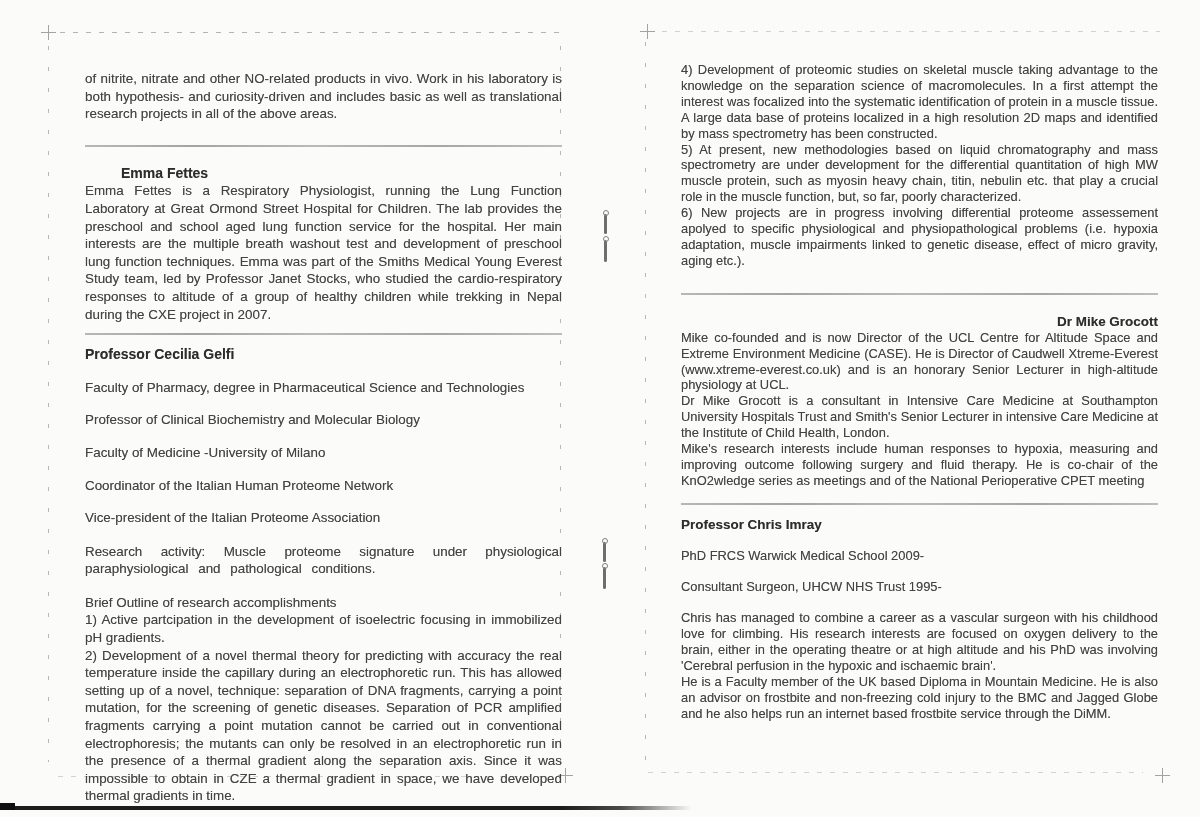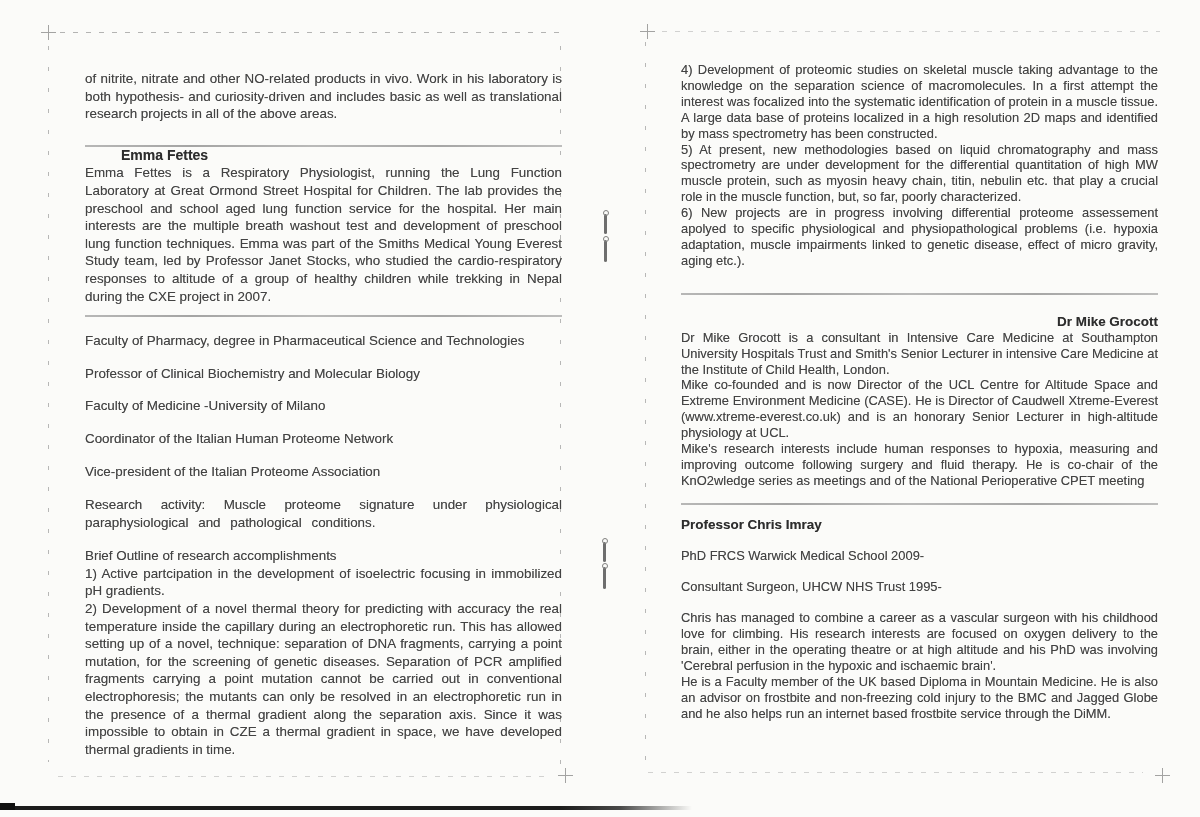--- a/index.html
+++ b/index.html
@@ -56,25 +56,26 @@
 <div class="fold" style="left:603px;top:567px;height:22px;"></div>
 
 <div class="scan-edge"></div>
 <div class="scan-edge-blob"></div>
 
 <div id="left-col" class="page-col">
   <p>of nitrite, nitrate and other NO-related products in vivo. Work in his laboratory is both hypothesis- and curiosity-driven and includes basic as well as translational research projects in all of the above areas.</p>
 
   <div class="rule" style="margin-top:22px;"></div>
 
-  <div class="heading line" style="margin-top:0;padding-left:36px;">Emma Fettes</div>
+  <div class="heading line" style="margin-top:18px;padding-left:36px;">Emma Fettes</div>
   <p>Emma Fettes is a Respiratory Physiologist, running the Lung Function Laboratory at Great Ormond Street Hospital for Children. The lab provides the preschool and school aged lung function service for the hospital.  Her main interests are the multiple breath washout test and development of preschool lung function techniques.  Emma was part of the Smiths Medical Young Everest Study team, led by Professor Janet Stocks, who studied the cardio-respiratory responses to altitude of a group of healthy children while trekking in Nepal during the CXE project in 2007.</p>
 
   <div class="rule" style="margin-top:10px;"></div>
 
+  <div class="heading line" style="margin-top:11px;">Professor Cecilia Gelfi</div>
   <div class="line">Faculty of Pharmacy, degree in Pharmaceutical Science and Technologies</div>
   <div class="line">Professor of Clinical Biochemistry and Molecular Biology</div>
   <div class="line">Faculty of Medicine -University of Milano</div>
   <div class="line">Coordinator of the Italian Human Proteome Network</div>
   <div class="line">Vice-president of the Italian Proteome Association</div>
 
   <p style="margin-top:16px;word-spacing:6px;">Research activity: Muscle proteome signature under physiological paraphysiological and pathological conditions.</p>
 
   <p class="line" style="margin-top:16px;">Brief Outline of research accomplishments</p>
   <p>1) Active partcipation in the development of isoelectric focusing in immobilized pH gradients.</p>
@@ -82,22 +83,22 @@
 </div>
 
 <div id="right-col" class="page-col">
   <p>4) Development of proteomic studies on skeletal muscle taking advantage to the knowledge on the separation science of macromolecules. In a first attempt the interest was focalized into the systematic identification of protein in a muscle tissue. A large data base of proteins localized in a high resolution 2D maps and identified by mass spectrometry has been constructed.</p>
   <p>5) At present, new methodologies based on liquid chromatography and mass spectrometry are under development for the differential quantitation of high MW muscle protein, such as myosin heavy chain, titin, nebulin etc. that play a crucial role in the muscle function, but, so far, poorly characterized.</p>
   <p>6) New projects are in progress involving differential proteome assessement apolyed to specific physiological and physiopathological problems (i.e. hypoxia adaptation, muscle impairments linked to genetic disease, effect of micro gravity, aging etc.).</p>
 
   <div class="rule" style="margin-top:24px;"></div>
 
   <div class="heading line" style="margin-top:19px;text-align:right;">Dr Mike Grocott</div>
+  <p>Mike co-founded and is now Director of the UCL Centre for Altitude Space and Extreme Environment Medicine (CASE). He is Director of Caudwell Xtreme-Everest (www.xtreme-everest.co.uk) and is an honorary Senior Lecturer in high-altitude physiology at UCL.</p>
   <p>Dr Mike Grocott is a consultant in Intensive Care Medicine at Southampton University Hospitals Trust and Smith's Senior Lecturer in intensive Care Medicine at the Institute of Child Health, London.</p>
-  <p>Mike co-founded and is now Director of the UCL Centre for Altitude Space and Extreme Environment Medicine (CASE). He is Director of Caudwell Xtreme-Everest (www.xtreme-everest.co.uk) and is an honorary Senior Lecturer in high-altitude physiology at UCL.</p>
   <p>Mike's research interests include human responses to hypoxia, measuring and improving outcome following surgery and fluid therapy. He is co-chair of the KnO2wledge series as meetings and of the National Perioperative CPET meeting</p>
 
   <div class="rule" style="margin-top:14px;"></div>
 
   <div class="heading line" style="margin-top:12px;">Professor Chris Imray</div>
   <div class="line">PhD FRCS Warwick Medical School 2009-</div>
   <div class="line">Consultant Surgeon, UHCW NHS Trust 1995-</div>
 
   <p style="margin-top:16px;">Chris has managed to combine a career as a vascular surgeon with his childhood love for climbing. His research interests are focused on oxygen delivery to the brain, either in the operating theatre or at high altitude and his PhD was involving 'Cerebral perfusion in the hypoxic and ischaemic brain'.</p>
   <p>He is a Faculty member of the UK based Diploma in Mountain Medicine. He is also an advisor on frostbite and non-freezing cold injury to the BMC and Jagged Globe and he also helps run an internet based frostbite service through the DiMM.</p>

